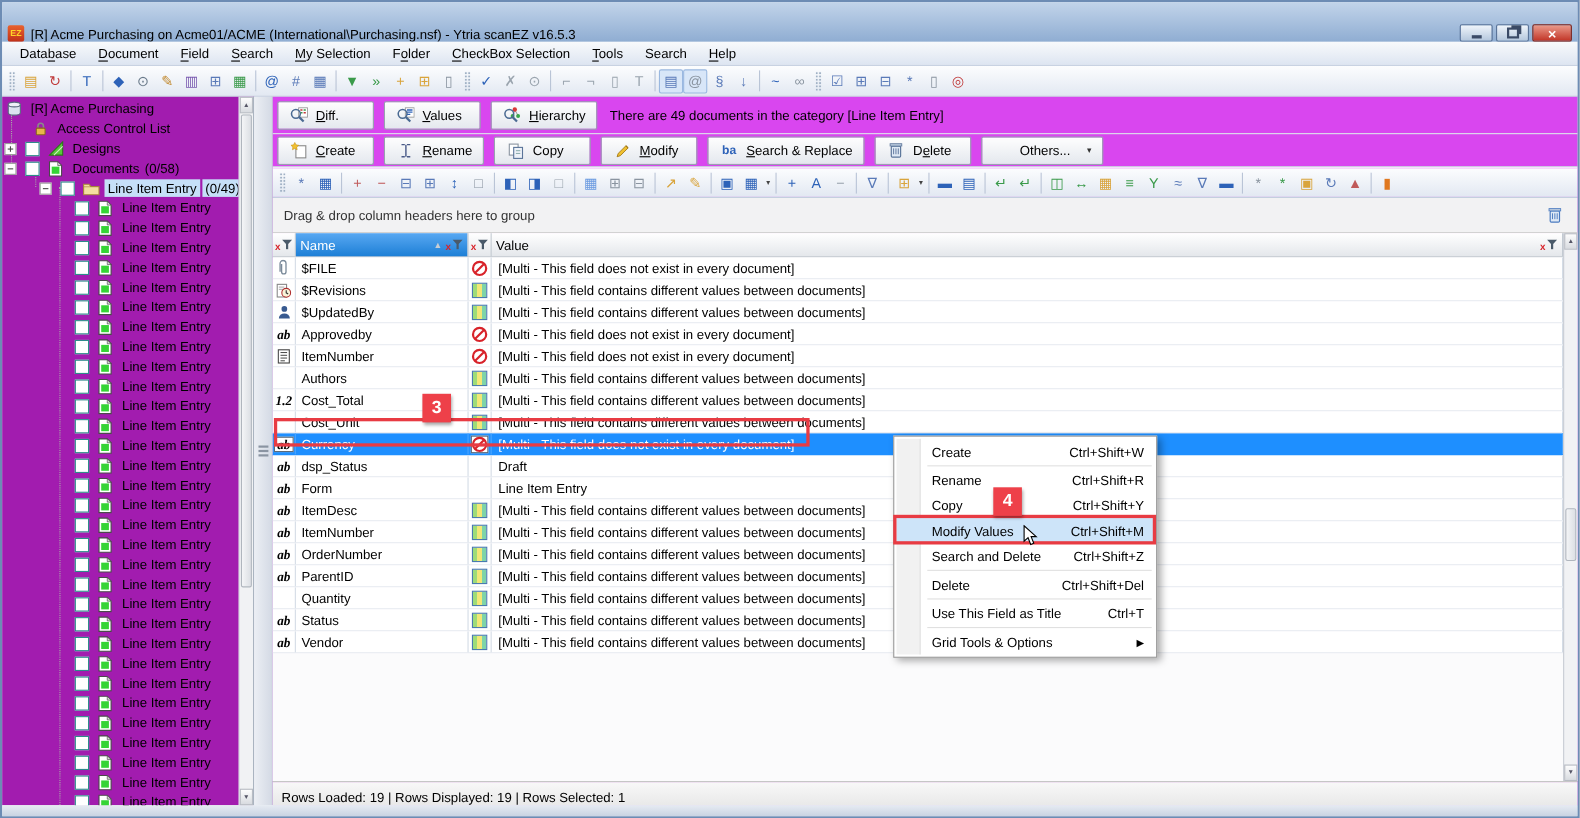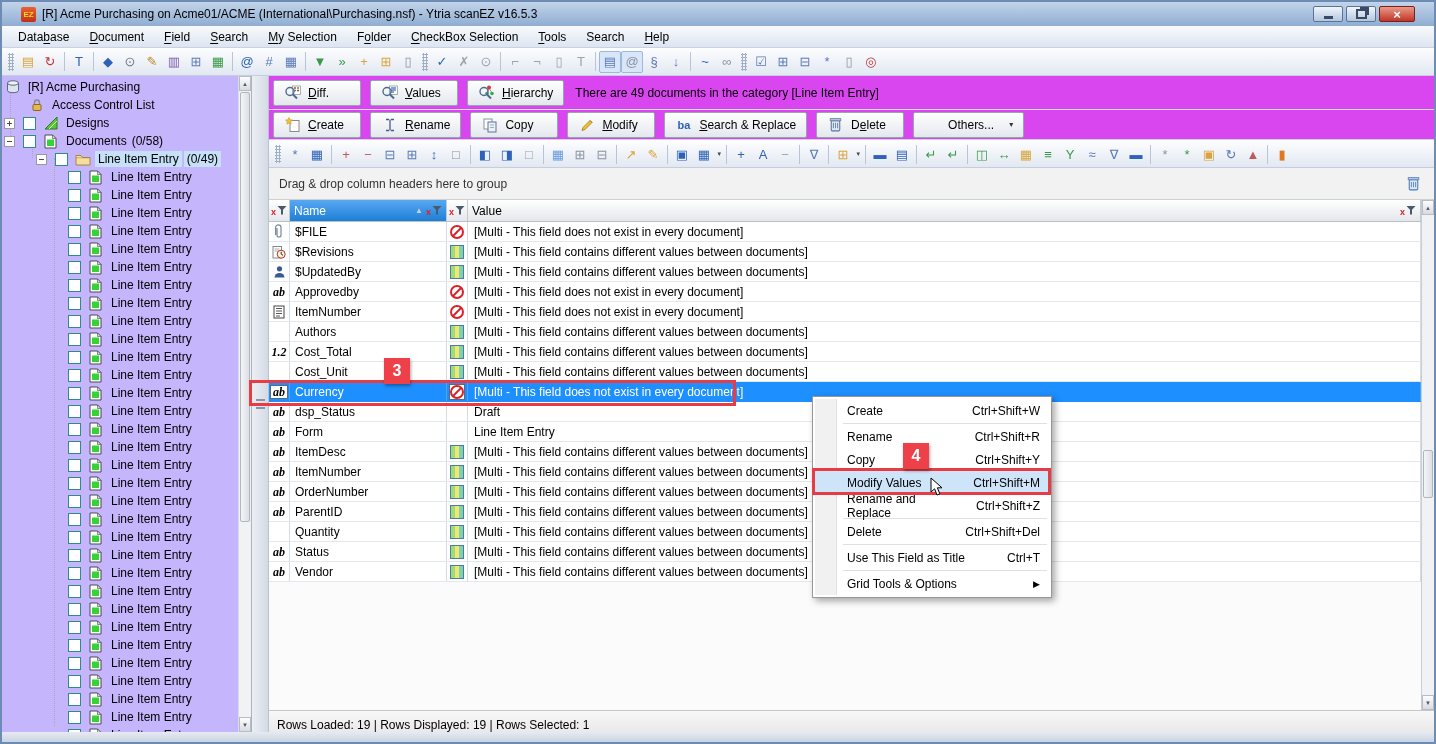--- a/index.html
+++ b/index.html
@@ -1,20 +1,20 @@
 <!DOCTYPE html>
 <html><head>
 <meta charset="utf-8">
 <style>
   *{margin:0;padding:0;box-sizing:border-box;font-family:"Liberation Sans",sans-serif}
   body{background:#666}
   .page{position:relative;width:1436px;height:744px;overflow:hidden;font-size:12px;color:#000;background:#8fa8c8}
   .win{position:absolute;inset:0;border:2px solid #6d8cb4;display:flex;flex-direction:column;background:#eef0f4}
   
-  .titlebar{height:24px;background:linear-gradient(#c2d4ea,#8fadd2);display:flex;align-items:center;padding:0 19px;gap:6px;flex:none}
+  .titlebar{height:36px;background:linear-gradient(#c2d4ea,#8fadd2);display:flex;align-items:flex-end;padding:0 5px;gap:6px;flex:none}
   .logo{width:15px;height:15px;background:linear-gradient(#e8622e,#c03018);color:#ffd328;font-size:8px;font-weight:bold;display:flex;align-items:center;justify-content:center;border-radius:2px;flex:none}
   .title{flex:1;font-size:12px;white-space:nowrap;overflow:hidden}
   .wbtns{display:flex;gap:3px}
   .wbtn{width:30px;height:16px;border:1px solid #5a7499;border-radius:2px;background:linear-gradient(#f0f5fb,#b4c7dd);display:flex;align-items:center;justify-content:center;color:#2e3c55}
   .wbtn.minimize::after{content:"";width:9px;height:3px;background:#3a4a66;margin-top:7px}
   .wbtn.restore::after{content:"";width:7px;height:6px;border:2px solid #3a4a66;box-shadow:3px -3px 0 -1px #3a4a66}
   .wbtn.close{width:36px;background:linear-gradient(#ea9a8a,#c23527);border-color:#7a2018;color:#fff}
   .wbtn.close::after{content:"×";font-weight:bold;font-size:13px}
   
   .menubar{height:22px;background:linear-gradient(#f8fafc,#dde5f1);display:flex;align-items:center;padding:0 6px;border-bottom:1px solid #c8d2e2;flex:none}
@@ -23,21 +23,21 @@
   
   .toolbar{height:28px;background:linear-gradient(#fcfdfe,#e2e8f2);display:flex;align-items:center;padding:0 3px;border-bottom:1px solid #c4cedf;flex:none}
   .tgrip{width:6px;height:18px;margin:0 3px;background-image:radial-gradient(circle,#9fb0c4 1px,transparent 1.2px);background-size:3px 3px;flex:none}
   .tsep{width:1px;height:19px;background:#b9c4d6;margin:0 3px;flex:none}
   .tbi{width:22px;height:22px;display:flex;align-items:center;justify-content:center;font-size:13px;border-radius:2px;flex:none;position:relative}
   .tbi.pressed{background:#d8e6f8;border:1px solid #9ab8e0}
   .tbi .dd{position:absolute;right:-6px;font-size:7px;color:#444}
   .tbi.hasdd{margin-right:8px}
   
   .body{flex:1;display:flex;min-height:0}
-  .sidebar{width:250px;background:#c4b5fd;border-right:1px solid #aab4c0;display:flex;flex:none}
+  .sidebar{width:229px;background:#a21caf;border-right:1px solid #aab4c0;display:flex;flex:none}
   .tree{flex:1;overflow:hidden;padding-top:2px;position:relative}
   .guide{position:absolute;width:0;border-left:1px dotted #a8a8a8}
   .trow{height:18px;display:flex;align-items:center;white-space:nowrap;position:relative}
   .texp{width:11px;height:11px;border:1px solid #9a9a9a;background:#fff;position:relative;flex:none;margin-right:8px}
   .texp::before{content:"";position:absolute;left:2px;right:2px;top:4px;height:1px;background:#4a4a4a}
   .texp.plus::after{content:"";position:absolute;top:2px;bottom:2px;left:4px;width:1px;background:#4a4a4a}
   .tcb{width:13px;height:13px;border:1px solid #2e8b8b;background:#fff;flex:none;margin-right:6px}
   .tico{width:17px;height:16px;flex:none;display:flex;align-items:center;justify-content:center;margin-right:4px}
   .tlabel{padding:1px 3px}
   .trow.sel .tlabel{background:#c6e0f8}
@@ -1034,21 +1034,21 @@
       </div>
       <div class="cmi">
         <span>Copy</span>
         <span class="sc">Ctrl+Shift+Y</span>
       </div>
       <div class="cmi hl">
         <span>Modify Values</span>
         <span class="sc">Ctrl+Shift+M</span>
       </div>
       <div class="cmi">
-        <span>Rename and Replace</span>
+        <span>Search and Delete</span>
         <span class="sc">Ctrl+Shift+Z</span>
       </div>
       <div class="cmsep"></div>
       <div class="cmi">
         <span>Delete</span>
         <span class="sc">Ctrl+Shift+Del</span>
       </div>
       <div class="cmsep"></div>
       <div class="cmi">
         <span>Use This Field as Title</span>

